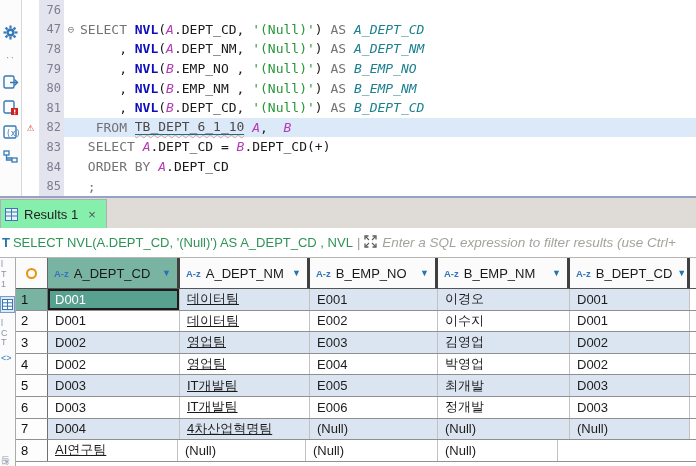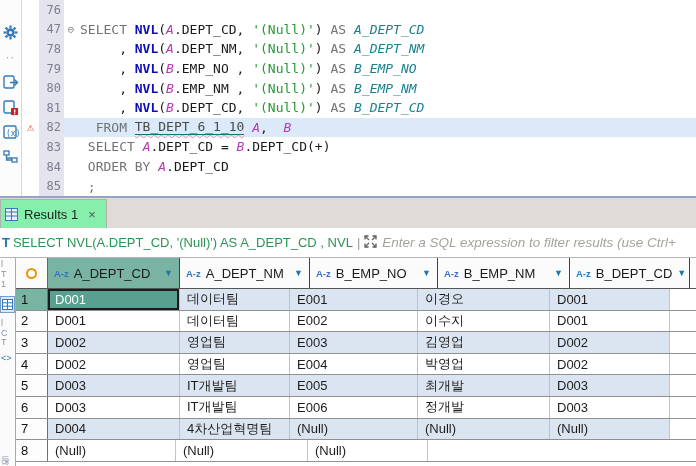--- a/index.html
+++ b/index.html
@@ -54,33 +54,33 @@
   .rstrip { width:16px; border-right:1px solid #aaa; background:#fbfbfb; display:flex;
     flex-direction:column; align-items:flex-start; padding-top:2px; gap:6px; overflow:hidden; }
   .rfrag { font-size:9px; color:#8a93a8; line-height:1.1; padding-left:1px; }
   .rfrag.blue { color:#3579b8; }
   .gridview-active { width:15px; height:17px; border:1px solid #7a9cc4; background:#dce8f5;
     display:flex; align-items:center; justify-content:center; }
   .grid { flex:1; display:flex; flex-direction:column; font-size:13px; }
   .g-head { height:31px; display:flex; border-bottom:1px solid #555; background:#fbfbfb; }
   .g-corner { width:32px; border-right:1px solid #666; display:flex; align-items:center; justify-content:center; }
   .o-circle { width:11px; height:11px; border:2px solid #e8930c; border-radius:50%; }
-  .g-hcell { display:flex; align-items:center; gap:5px; padding:0 6px; border-right:1px solid #404040; cursor:pointer; }
+  .g-hcell { display:flex; align-items:center; gap:5px; padding:0 6px; border-right:3px solid #404040; cursor:pointer; }
   .g-hcell.selcol { background:#79b4a3; }
   .az { color:#3575c0; font-size:9.5px; font-weight:bold; flex:none; }
   .hname { color:#1a1a1a; font-size:13px; white-space:nowrap; }
   .harrow { margin-left:auto; color:#2176ad; font-size:9px; }
   .g-filler { flex:1; }
   .g-row { height:21.6px; display:flex; border-bottom:1px solid #909090; background:#fff; }
   .g-row.alt { background:#dbe5f1; }
   .g-rownum { width:32px; background:#fdfdfd; border-right:1px solid #707070; color:#111;
     display:flex; align-items:center; padding-left:5px; font-size:13px; cursor:pointer; }
   .g-cell { display:flex; align-items:center; padding:0 7px; border-right:1px solid #c2c2c2;
     color:#1c1c1c; white-space:nowrap; overflow:hidden; cursor:pointer; }
-  .g-row .c0 { width:132px; } .g-row .c1 { width:110px; } .g-row .c2 { width:128px; }
+  .g-row .c0 { width:132px; } .g-row .c1 { width:130px;text-decoration:underline; } .g-row .c2 { width:128px; }
   .g-row .c3 { width:132px; } .g-row .c4 { width:120px; }
   .h0 { width:132px; } .h1 { width:130px; } .h2 { width:128px; } .h3 { width:132px; } .h4 { width:120px; }
   .g-cell.selcell { background:#58a08f; color:#fff; box-shadow:inset 0 0 0 2px #1c1c1c; }
   .g-rownum.selrow { background:#79b4a3; }
   .g-row .g-filler { background:#fff; }
 </style>
 </head>
 <body>
 
 <div class="screen">
@@ -331,20 +331,21 @@
           <div class="g-rownum">7</div>
           <div class="g-cell c0">D004</div>
           <div class="g-cell c1">4차산업혁명팀</div>
           <div class="g-cell c2">(Null)</div>
           <div class="g-cell c3">(Null)</div>
           <div class="g-cell c4">(Null)</div>
           <div class="g-filler"></div>
         </div>
         <div class="g-row">
           <div class="g-rownum">8</div>
+          <div class="g-cell c1">AI연구팀</div>
           <div class="g-cell c2">(Null)</div>
           <div class="g-cell c3">(Null)</div>
           <div class="g-cell c4">(Null)</div>
           <div class="g-filler"></div>
         </div>
       </div>
   </div>
 
 </div>
 

